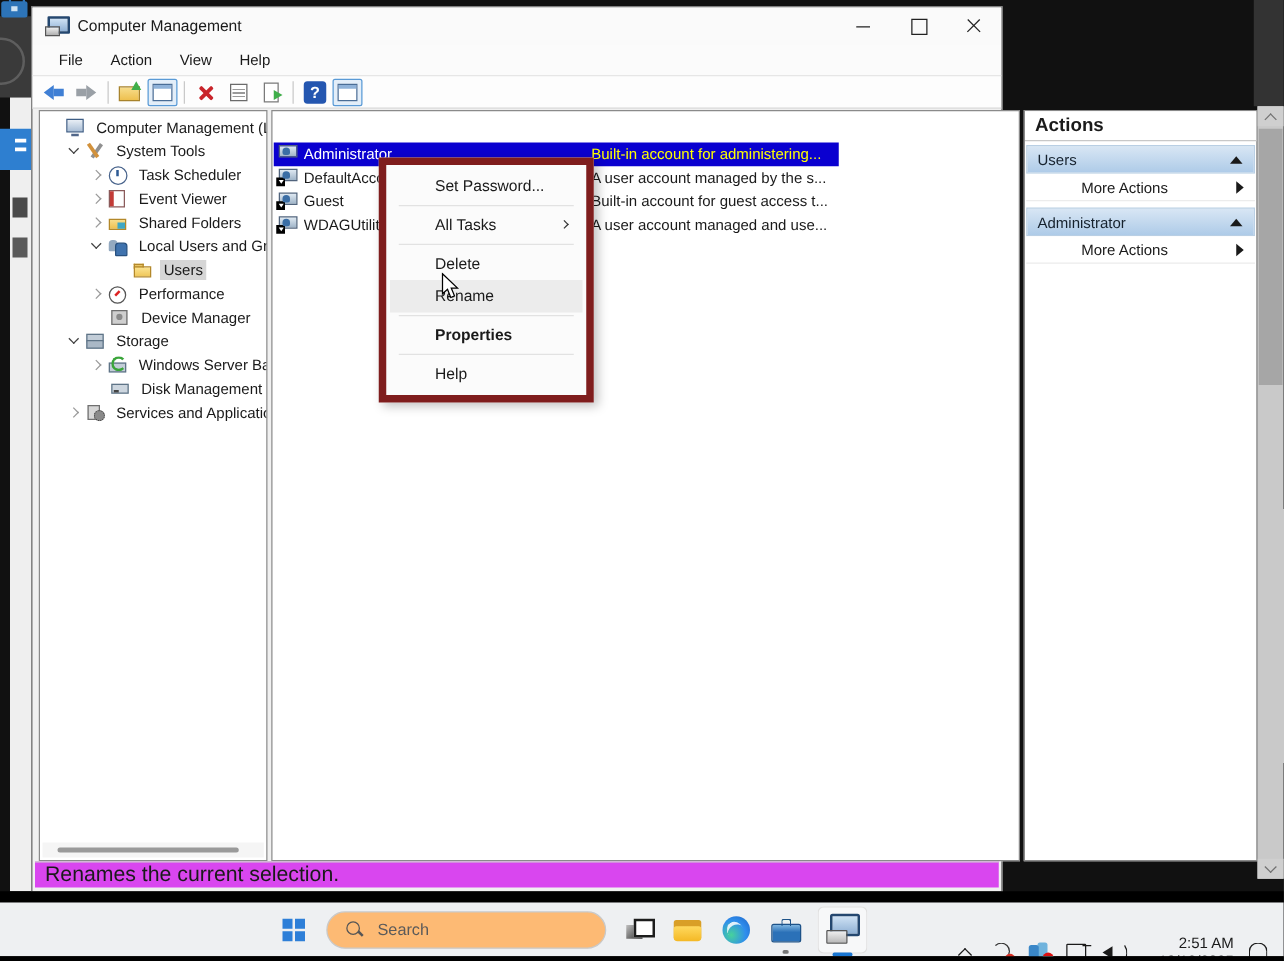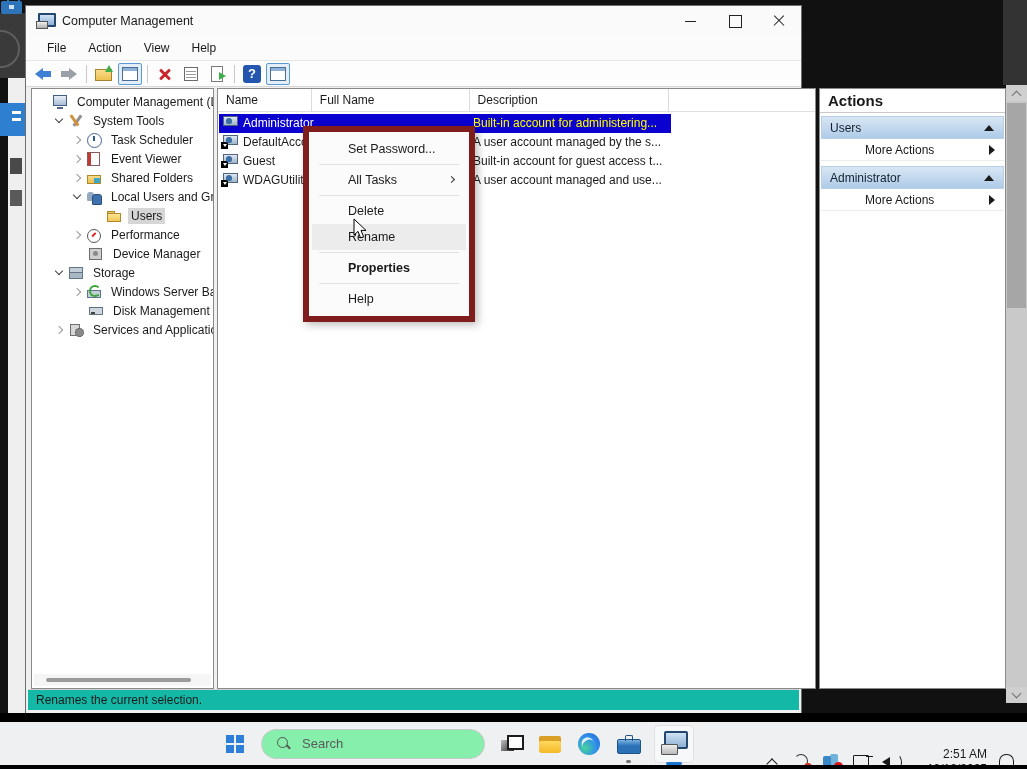--- a/index.html
+++ b/index.html
@@ -133,41 +133,41 @@
 
   
   .actions-title { height:24px; line-height:23px; font-weight:bold; font-size:15px; padding-left:8px; border-bottom:1px solid #c8c8c8; background:#fff; }
   .act-body { padding-top:2px; }
   .act-hdr { position:relative; height:23px; line-height:23px; padding-left:8px; margin:1px 1px 0 1px; font-size:12px; color:#16222e;
              background:linear-gradient(#d8e6f4,#aecbe8); border:1px solid #b9cfe4; }
   .tri-up { position:absolute; right:9px; top:8px; width:0; height:0; border-left:5px solid transparent; border-right:5px solid transparent; border-bottom:6px solid #1a1a1a; }
   .act-item { position:relative; height:22px; line-height:22px; padding-left:44px; margin:0 1px 5px 1px; font-size:12px; background:#fff; border-bottom:1px solid #ececec; }
   .tri-right { position:absolute; right:9px; top:6px; width:0; height:0; border-top:5px solid transparent; border-bottom:5px solid transparent; border-left:6px solid #1a1a1a; }
 
-  .statusbar { position:absolute; left:2px; right:2px; bottom:3px; height:21px; background:#14b8a6; border-top:1px solid #d0d0d0; font-size:12px; line-height:20px; padding-left:8px; color:#1a1a1a; }
+  .statusbar { position:absolute; left:2px; right:2px; bottom:3px; height:21px; background:#d946ef; border-top:1px solid #d0d0d0; font-size:17px; line-height:20px; padding-left:8px; color:#1a1a1a; }
 
   
   .context-menu { position:absolute; left:303px; top:126px; width:172px; background:#fbfbfb; border:6px solid #7f1d1d;
                   box-shadow:3px 3px 8px rgba(0,0,0,.25); z-index:50; padding:4px 0; }
   .cm-item { position:relative; height:26px; line-height:26px; padding-left:36px; font-size:12.5px; color:#1a1a1a; margin:0 3px; }
   .cm-item.hov { background:#ececec; }
   .cm-item.bold { font-weight:bold; }
   .cm-sep { height:1px; background:#e2e2e2; margin:2px 10px; }
   .cm-arrow { position:absolute; right:12px; top:10px; width:5px; height:5px; border-top:1.5px solid #333; border-right:1.5px solid #333; transform:rotate(45deg); }
 
   .cursor { position:absolute; left:352px; top:218px; z-index:60; }
 
   
   .tb-gap { position:absolute; left:0; top:713px; width:100%; height:9px; background:#000; z-index:15; }
   .tb-bottom { position:absolute; left:0; top:765px; width:100%; height:4px; background:#000; z-index:25; }
   .taskbar { position:absolute; left:0; top:722px; width:1027px; height:43px; background:#eef0f2; z-index:20; }
   .tb-center { position:absolute; left:222px; top:0; height:43px; display:flex; align-items:center; gap:13px; }
   .tk-icon { position:relative; width:26px; height:26px; flex:none; }
   .tk-start::before { content:''; position:absolute; left:4px; top:4px; width:8px; height:8px; background:#2e7fd8; box-shadow:10px 0 0 #2e7fd8, 0 10px 0 #2e7fd8, 10px 10px 0 #2e7fd8; }
-  .search-pill { width:224px; height:30px; background:#86efac; border:1px solid #c9c9c9; border-radius:16px; display:flex; align-items:center; padding-left:14px; gap:10px; }
+  .search-pill { width:224px; height:30px; background:#fdba74; border:1px solid #c9c9c9; border-radius:16px; display:flex; align-items:center; padding-left:14px; gap:10px; }
   .mag { position:relative; width:16px; height:16px; }
   .mag::before { content:''; position:absolute; left:1px; top:1px; width:9px; height:9px; border:1.8px solid #555; border-radius:50%; }
   .mag::after { content:''; position:absolute; left:10px; top:10px; width:5px; height:1.8px; background:#555; transform:rotate(45deg); }
   .search-text { font-size:13px; color:#5a5a5a; }
   .tk-task-view::before { content:''; position:absolute; left:3px; top:9px; width:13px; height:11px; background:linear-gradient(135deg,#bfbfbf,#2d2d2d); }
   .tk-task-view::after { content:''; position:absolute; left:9px; top:4px; width:13px; height:11px; background:#fff; border:2px solid #1c1c1c; }
   .tk-file-explorer::before { content:''; position:absolute; left:2px; top:5px; width:22px; height:16px; background:#d99f27; border-radius:2px; }
   .tk-file-explorer::after { content:''; position:absolute; left:2px; top:10px; width:22px; height:12px; background:linear-gradient(#ffd95e,#f4b825); border-radius:2px 2px 3px 3px; }
   .tk-edge::before { content:''; position:absolute; inset:2px; border-radius:50%; background:radial-gradient(circle at 32% 68%, #47d29c, #2f8ded 55%, #1e63c4 100%); }
   .tk-edge::after { content:''; position:absolute; left:6px; top:6px; width:13px; height:13px; border-radius:50%; border-top:3px solid rgba(255,255,255,.85); transform:rotate(-30deg); }
@@ -329,26 +329,20 @@
             <span class="ticon ticon-services"></span>
             <span class="tlabel">Services and Applications</span>
           </div>
         </div>
       <div class="tree-hscroll">
         <div class="tree-hthumb"></div>
       </div>
     </div>
 
     <div class="pane list-pane">
-      <div class="list-header" id="list-header">
-          <div class="lh-col" style="width: 94px;">Name</div>
-          <div class="lh-col" style="width: 158px;">Full Name</div>
-          <div class="lh-col" style="width: 200px;">Description</div>
-          <div class="lh-col" style="width: 146px; border-right: none;"></div>
-        </div>
       <div class="list-rows" id="list-rows">
           <div class="lrow lsel" style="background: rgb(10, 0, 208);">
             <span class="uicon"></span>
             <span class="l-name">Administrator</span>
             <span class="l-full"></span>
             <span class="l-desc">Built-in account for administering...</span>
           </div>
           <div class="lrow">
             <span class="uicon">
               <span class="dbadge"></span>

